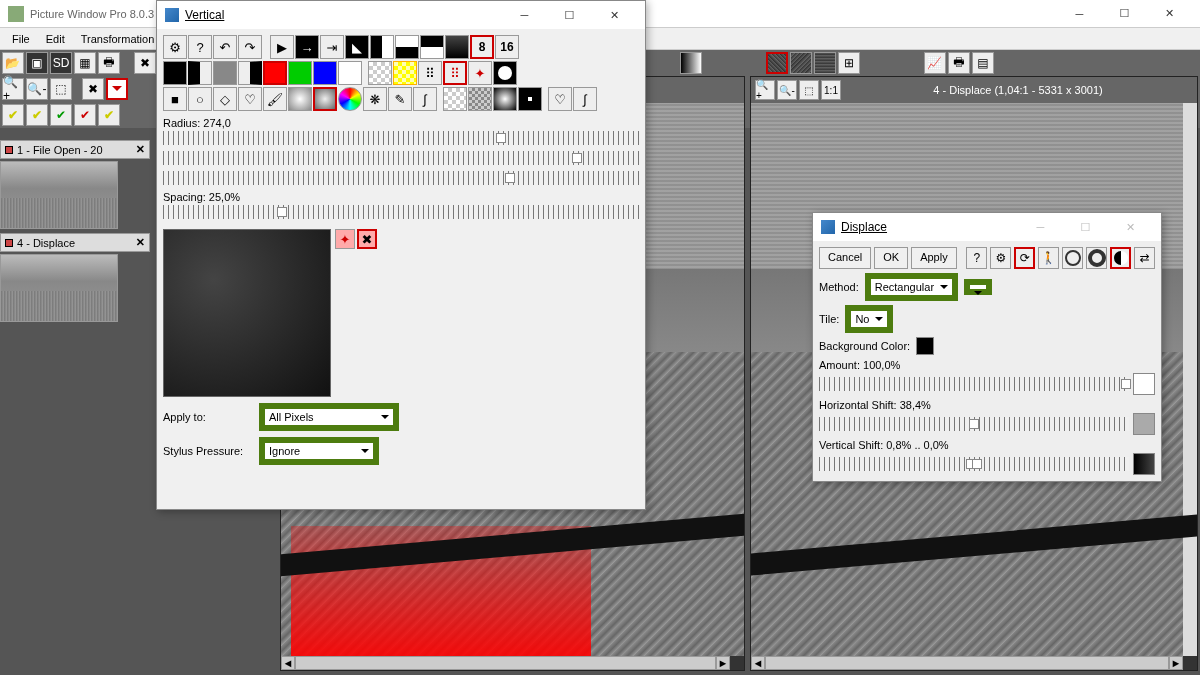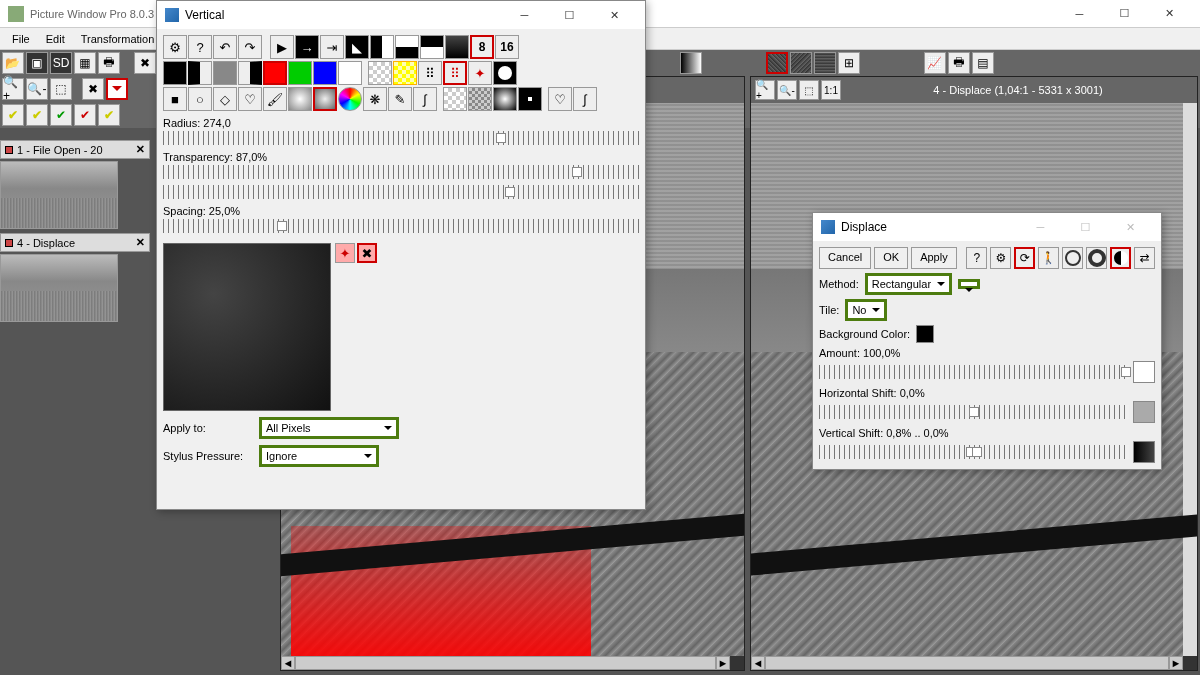--- a/index.html
+++ b/index.html
@@ -46,21 +46,21 @@
 .red-overlay { position:absolute; bottom:0; left:10px; width:300px; height:130px; background:linear-gradient(180deg,rgba(255,0,0,0.3),rgba(255,0,0,0.9)); z-index:4;}
 .scrollbar-h { position:absolute; bottom:0; left:0; right:14px; height:14px; background:#ddd; display:flex;}
 .scrollbar-h .arrow { width:14px; background:#ccc; border:1px solid #999; text-align:center;}
 .scrollbar-h .thumb-s { flex:1; background:#ccc; border:1px solid #999; margin:0 0;}
 .scrollbar-v { position:absolute; right:0; top:26px; bottom:14px; width:14px; background:#ddd;}
 
 
 .dialog { position: absolute; background: #f0f0f0; border: 1px solid #888; box-shadow: 2px 2px 8px rgba(0,0,0,0.3); }
 .dlg-titlebar { height: 28px; background: #fff; display: flex; align-items: center; padding: 0 8px; }
 .dlg-titlebar .icon { width:14px; height:14px; background:linear-gradient(135deg,#48c,#26a); margin-right:6px;}
-.dlg-titlebar .title { flex: 1; color: #000; font-size: 12px;}
+.dlg-titlebar .title { flex: 1; color: #000; font-size: 12px; text-decoration: underline;}
 .dlg-body { padding: 6px; background: #f0f0f0; }
 
 
 .tool-row { display: flex; gap: 1px; margin-bottom: 2px; flex-wrap: wrap; }
 .tool-btn { width: 24px; height: 24px; background: #eee; border: 1px solid #999; display: flex; align-items: center; justify-content: center; font-size: 13px; position: relative; }
 .tool-btn.red-border { border: 2px solid #c00; }
 .tool-btn.black { background: #000; }
 .tool-btn.white { background: #fff; }
 .color-red { background: #f00 !important; }
 .color-green { background: #0c0 !important; }
@@ -78,21 +78,21 @@
 
 
 .preview-square { width: 168px; height: 168px; background: radial-gradient(circle at 30% 30%, #444, #111); border: 1px solid #666; }
 .preview-row { display:flex; gap:4px; align-items:flex-start; margin-top:10px;}
 .preview-btns { display:flex; gap:2px;}
 .preview-btns .tool-btn { width:20px; height:20px;}
 
 
 .opt-row { display: flex; align-items: center; gap: 6px; margin-top: 6px; }
 .opt-row label { color: #000; min-width: 90px;}
-.dropdown { background: #fff; border: 3px solid #4d7c0f; padding: 2px 18px 2px 4px; position: relative; min-width: 80px;}
+.dropdown { background: #fff; border: 6px solid #4d7c0f; padding: 2px 18px 2px 4px; position: relative; min-width: 80px;}
 .dropdown::after { content:""; position:absolute; right:4px; top:6px; border:4px solid transparent; border-top-color:#000;}
 
 
 .displace-body { padding: 6px; background: #eee; display:flex; flex-direction:column; gap:4px;}
 .btn-row { display: flex; gap: 3px; }
 .text-btn { background: #f0f0f0; border: 1px solid #999; padding: 3px 8px; }
 .icon-btn { width: 22px; height: 22px; background: #eee; border: 1px solid #999; display: flex; align-items: center; justify-content: center; font-size:12px;}
 .icon-btn.red-b { border: 2px solid #c00; }
 .icon-btn.circle::before { content:""; width:12px; height:12px; border:2px solid #333; border-radius:50%;}
 .icon-btn.circle-thick::before { content:""; width:10px; height:10px; border:4px solid #333; border-radius:50%;}
@@ -299,21 +299,20 @@
     </div>
 
     <div class="slider-group">
       <div class="slider-label">Radius: 274,0</div>
       <div class="slider-track">
           <div class="slider-ticks major"></div>
           <div class="slider-thumb" style="left:71%"></div>
         </div>
     </div>
     <div class="slider-group">
-      <div class="slider-label">Transparency: 87,0%</div>
       <div class="slider-track">
           <div class="slider-ticks major"></div>
           <div class="slider-thumb" style="left:87%"></div>
         </div>
     </div>
     <div class="slider-group">
       <div class="slider-track">
           <div class="slider-ticks major"></div>
           <div class="slider-thumb" style="left:73%"></div>
         </div>
@@ -387,21 +386,21 @@
       <div class="slider-label">Amount: 100,0%</div>
       <div class="slider-with-swatch">
         <div class="slider-track">
             <div class="slider-ticks major"></div>
             <div class="slider-thumb" style="left:99%"></div>
           </div>
         <div class="grad-swatch grad-white"></div>
       </div>
     </div>
     <div>
-      <div class="slider-label">Horizontal Shift: 0,0%</div>
+      <div class="slider-label">Horizontal Shift: 38,4%</div>
       <div class="slider-with-swatch">
         <div class="slider-track">
             <div class="slider-ticks major"></div>
             <div class="slider-thumb" style="left:50%"></div>
           </div>
         <div class="grad-swatch grad-grey"></div>
       </div>
     </div>
     <div>
       <div class="slider-label">Vertical Shift: 0,8% .. 0,0%</div>

